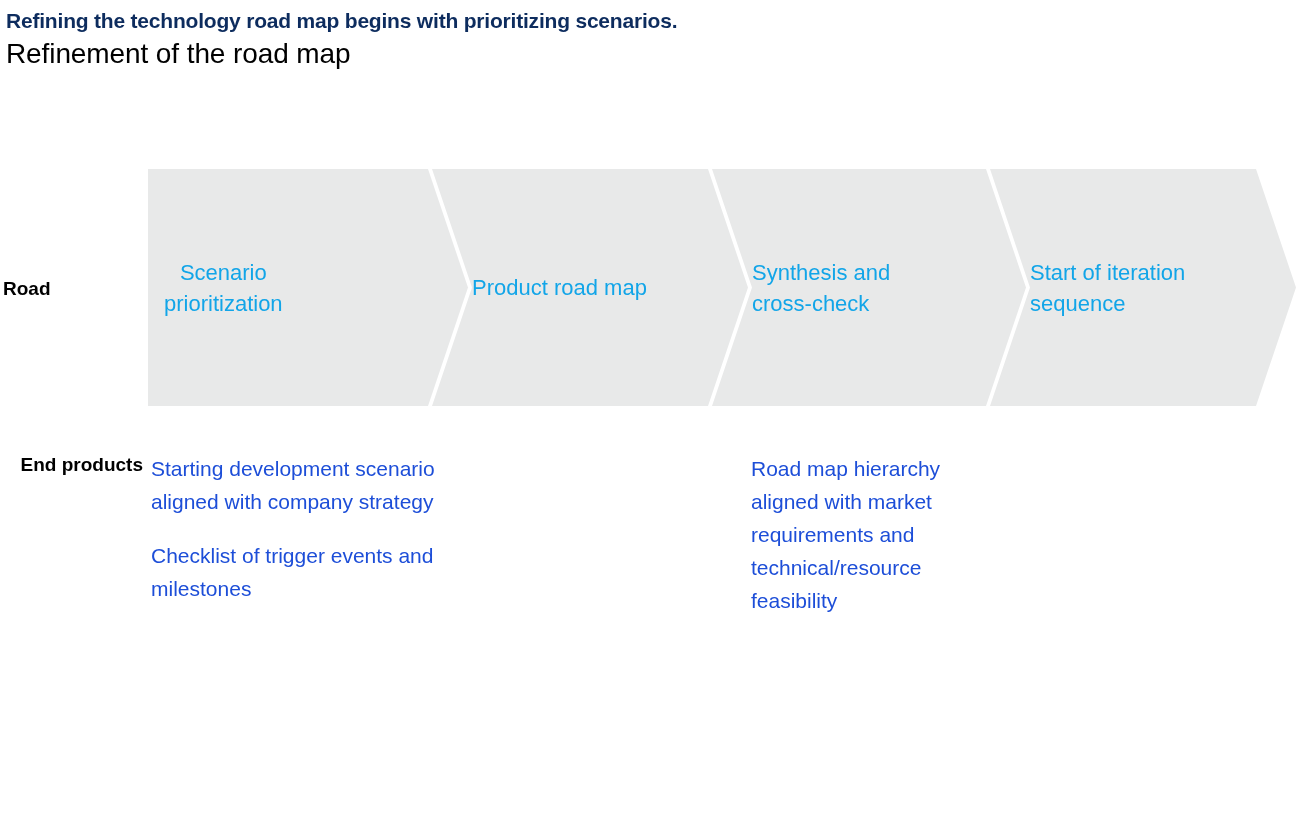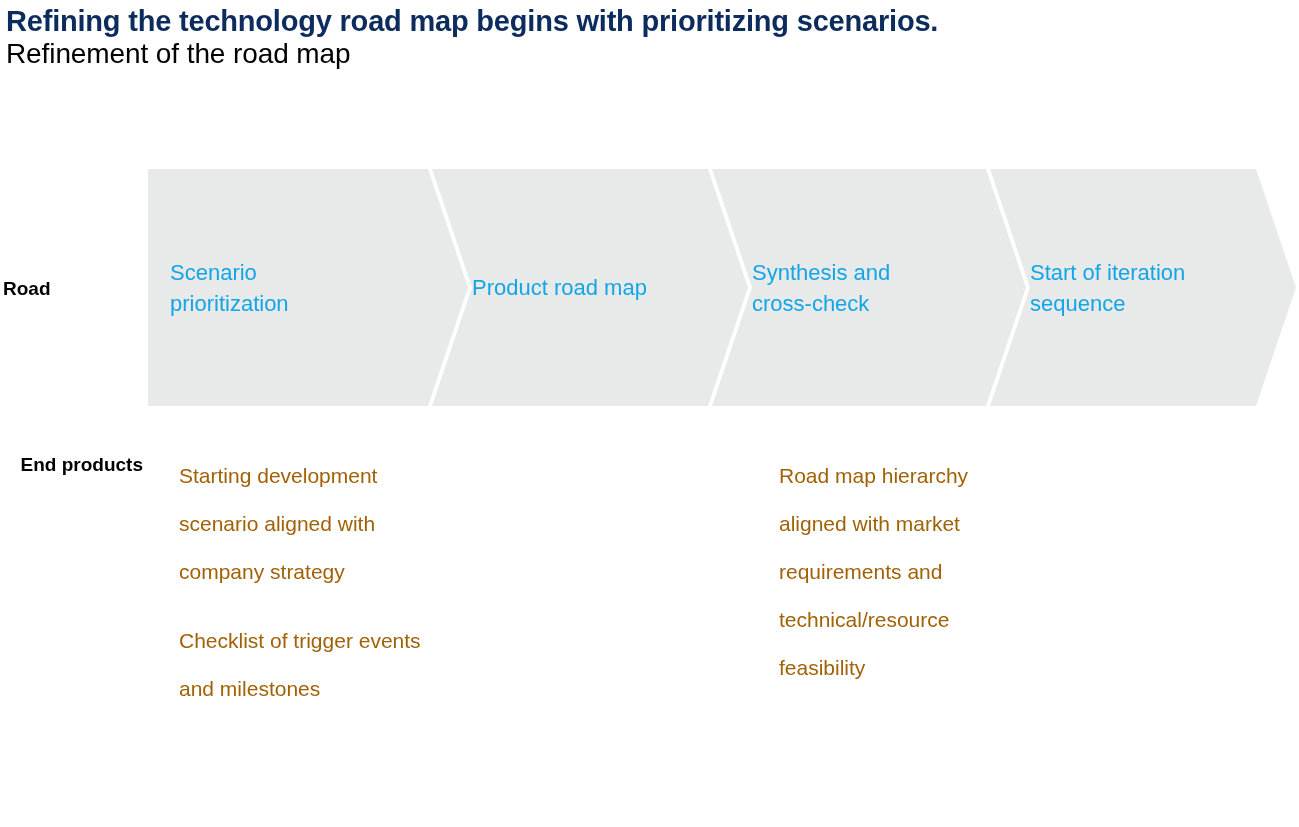--- a/index.html
+++ b/index.html
@@ -24,21 +24,21 @@
   }
 
   
   #header {
     position: absolute;
     left: 6px;
     top: 4px;
     width: 1280px;
   }
   #slide-title {
-    font-size: 29px;
+    font-size: 21px;
     font-weight: bold;
     color: #0d2c5e;
     line-height: 34px;
     letter-spacing: -0.2px;
     white-space: nowrap;
   }
   #slide-subtitle {
     font-size: 28px;
     font-weight: normal;
     color: #000000;
@@ -84,36 +84,35 @@
     display: flex;
     align-items: center;
     font-size: 22px;
     line-height: 31px;
     color: #12a5e8;
     font-weight: normal;
     pointer-events: none;
   }
   .phase-label span { display: block; }
 
-  #phase-label-0 { left: 22px;   width: 250px; }
+  #phase-label-0 { left: 16px;   width: 250px; text-align: center; }
   #phase-label-1 { left: 324px; width: 250px; }
   #phase-label-2 { left: 604px; width: 250px; }
   #phase-label-3 { left: 882px; width: 250px; }
 
   
   .product-col {
     position: absolute;
     top: 452px;
   }
   .product-item {
     font-size: 21px;
-    line-height: 48px;
-    color: #a16207;
+    line-height: 33px;
+    color: #1d4ed8;
     margin-bottom: 21px;
-    margin-left: 28px;
   }
   .product-item:last-child { margin-bottom: 0; }
 
   #product-col-0 { left: 151px; width: 300px; }
   #product-col-1 { left: 471px; width: 248px; }
   #product-col-2 { left: 751px; width: 240px; }
   #product-col-3 { left: 1029px; width: 245px; }
 </style>
 </head>
 <body>

